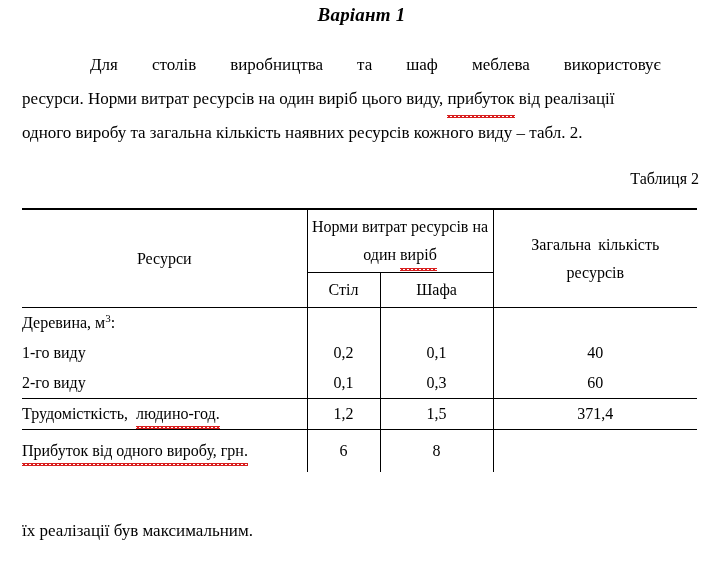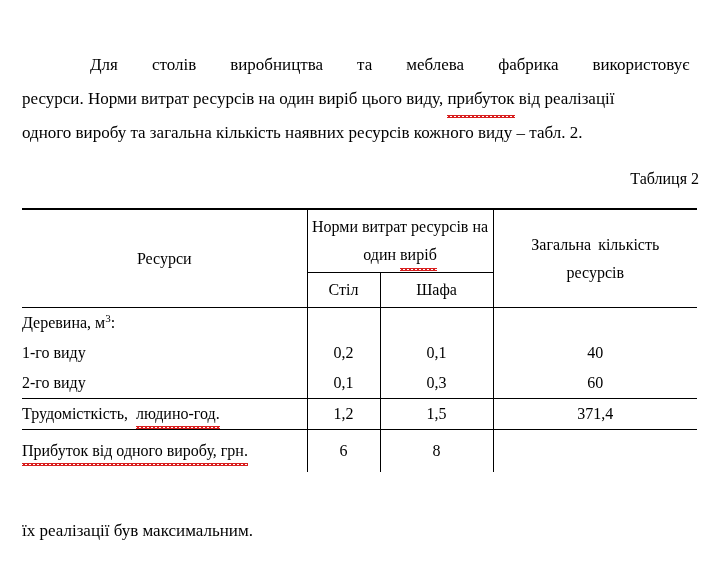--- a/index.html
+++ b/index.html
@@ -163,29 +163,30 @@
   .spaced-hdr {
     display: inline-block;
     word-spacing: 3px;
   }
 </style>
 </head>
 <body>
 
 <div class="page">
 
+  <div class="doc-title">Варіант 1</div>
 
   <div class="para intro">
     <span class="line justified first">
         <span>Для</span>
         <span>столів</span>
         <span>виробництва</span>
         <span>та</span>
+        <span>шаф</span>
         <span>меблева</span>
-        <span>фабрика</span>
         <span>використовує</span>
       </span>
     <span class="line plain"><span>ресурси. Норми витрат ресурсів на один виріб цього виду,</span><span>&nbsp;</span><span class="sp">прибуток</span><span>&nbsp;</span><span>від реалізації</span></span>
     <span class="line plain">одного виробу та загальна кількість наявних ресурсів кожного виду – табл. 2.</span>
   </div>
 
   <div class="table-caption">Таблиця 2</div>
 
   <div class="tbl-wrap">
     <table class="data">

